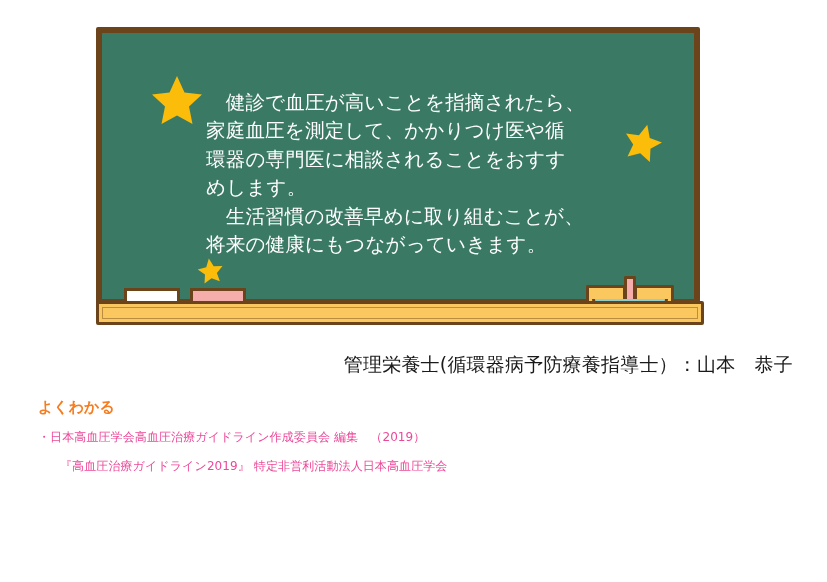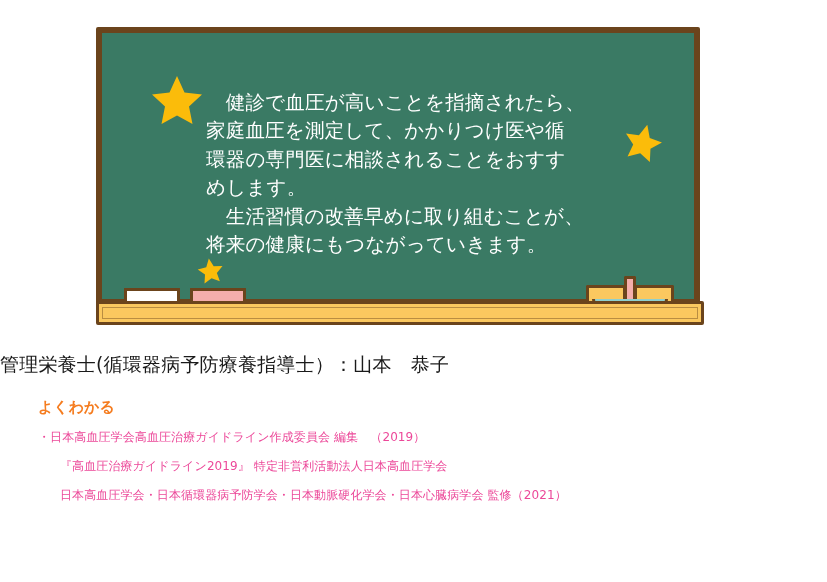--- a/index.html
+++ b/index.html
@@ -151,20 +151,21 @@
     border-top: none;
     border-radius: 0 0 30px 30px / 0 0 22px 22px;
   }
 
   
   .credit {
     position: absolute;
     left: 0;
     top: 352px;
     width: 793px;
+    text-align: right;
     color: #1a1a1a;
     font-size: 19px;
     letter-spacing: 0.2px;
     font-family: "DejaVu Sans", "Liberation Sans", sans-serif;
   }
 
   
   .refs {
     position: absolute;
     left: 38px;
@@ -233,14 +234,13 @@
 
 </div>
 
 <div class="credit">管理栄養士(循環器病予防療養指導士）：山本　恭子</div>
 
 <div class="refs">
   <div class="refs-heading">よくわかる</div>
 
   <div class="ref-line">・日本高血圧学会高血圧治療ガイドライン作成委員会 編集　（2019）</div>
   <div class="ref-line ref-indent">『高血圧治療ガイドライン2019』 特定非営利活動法人日本高血圧学会</div>
-  <div class="ref-line ref-indent">日本高血圧学会・日本循環器病予防学会・日本動脈硬化学会・日本心臓病学会 監修（2021）</div>
 </div>
 
 </body></html>

